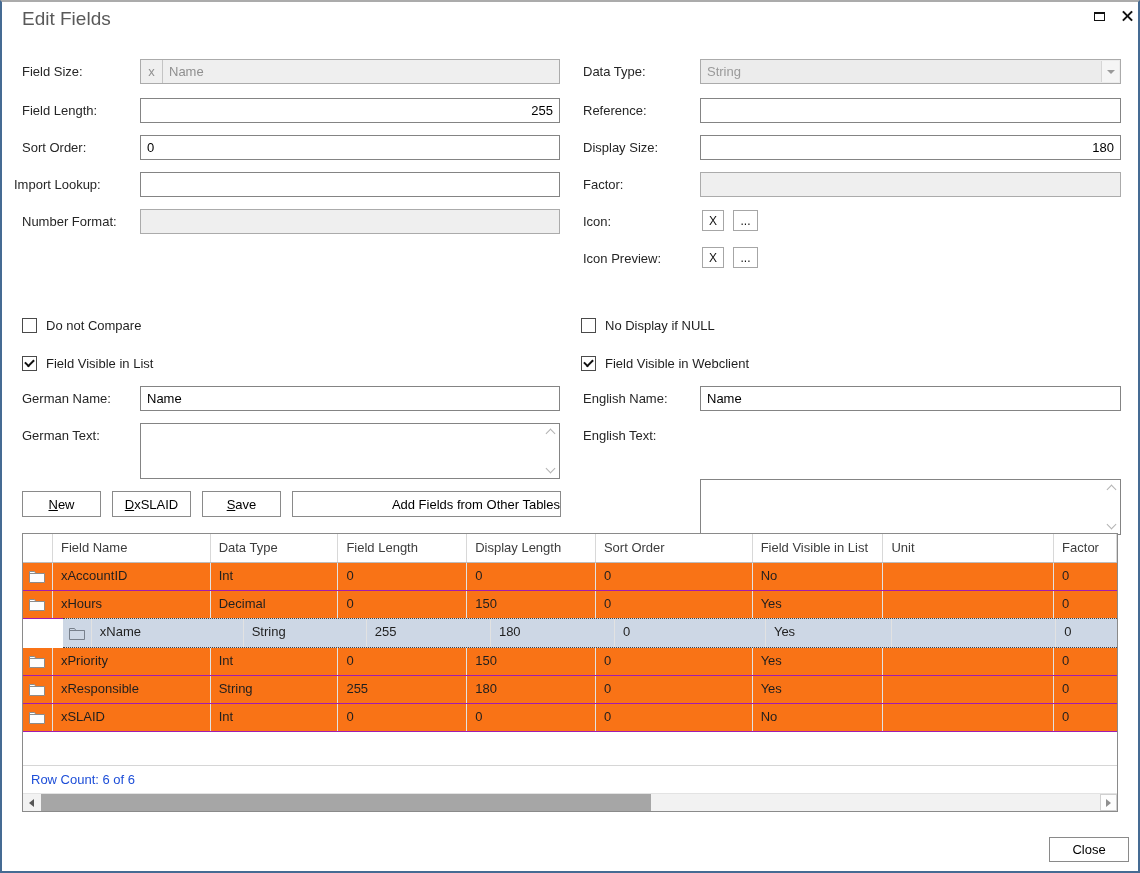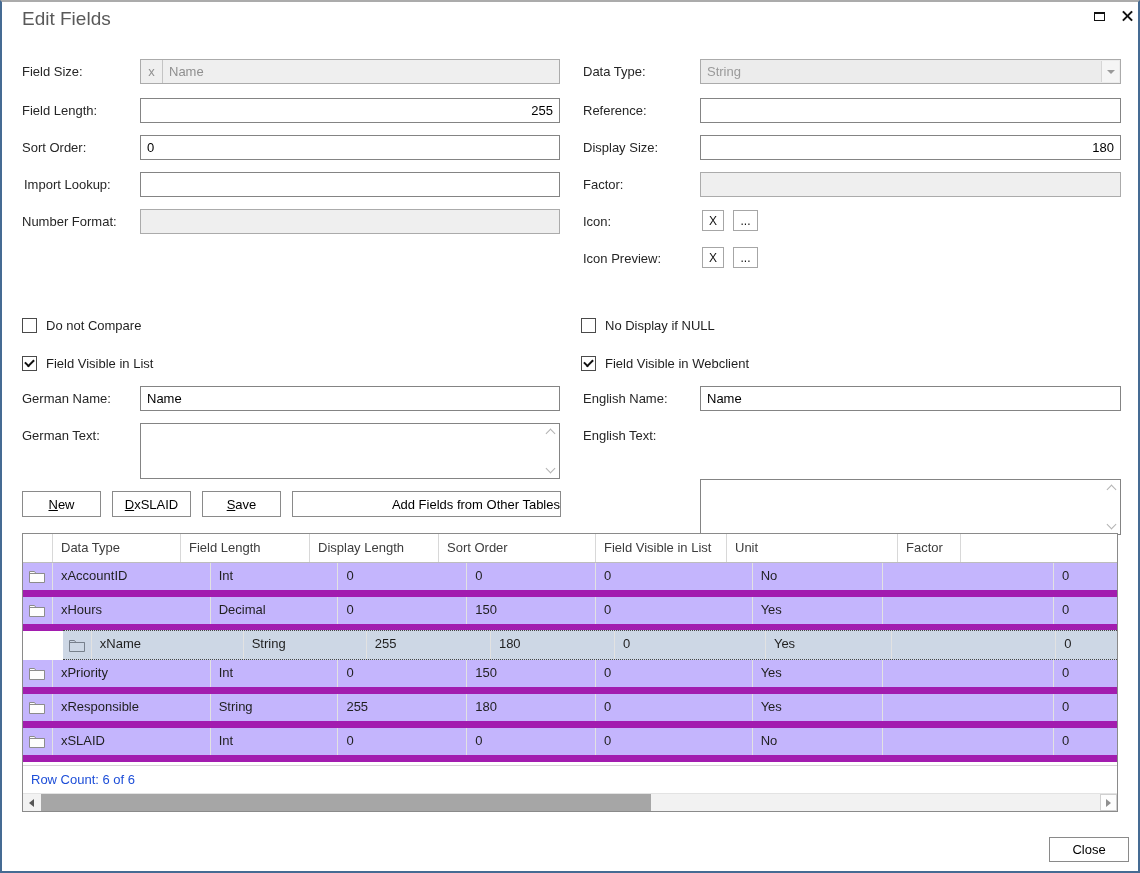--- a/index.html
+++ b/index.html
@@ -52,21 +52,21 @@
       display:flex;align-items:center;justify-content:center;font-size:13px;cursor:pointer;white-space:nowrap;}
   .btn .accel{text-decoration:underline;}
   .mini-btn{box-sizing:border-box;width:22px;height:21px;background:#fff;border:1px solid #a6a6a6;
       display:flex;align-items:center;justify-content:center;font-size:12px;color:#111;cursor:pointer;}
   .mini-btn.browse{width:25px;}
   
   .grid{left:20px;top:531px;width:1096px;height:279px;box-sizing:border-box;border:1px solid #8a8a8a;
       display:flex;flex-direction:column;background:#fff;}
   .grid-header{display:flex;height:28px;flex:none;border-bottom:1px solid #bdbdbd;color:#3d3d3d;}
   .grid-header .cell{line-height:27px;}
-  .grid-row{display:flex;height:27px;flex:none;border-bottom:7px solid #a21caf;background:#c4b5fd;}
+  .grid-row{display:flex;height:27px;flex:none;border-bottom:1px solid #a21caf;background:#f97316;}
   .grid-row[data-selected="true"]{background:var(--selected-row-bg,#cdd7e5);
       border-top:1px dotted #444;border-bottom:1px dotted #444;height:28px;margin-top:-1px;margin-left:40px;}
   .cell{box-sizing:border-box;padding-left:8px;line-height:26px;overflow:hidden;white-space:nowrap;
       border-right:1px solid #e2e2e2;}
   .grid-header .cell{border-right:1px solid #d8d8d8;}
   .c-icon{width:30px;padding-left:0;display:flex;align-items:center;justify-content:center;}
   .c1{width:158px;} .c2{width:128px;} .c3{width:129px;} .c4{width:129px;}
   .c5{width:157px;} .c6{width:131px;} .c7{width:171px;} .c8{width:63px;border-right:none;}
   .grid-filler{flex:1 1 auto;}
   .grid-footer{flex:none;height:27px;line-height:27px;border-top:1px solid #d6d6d6;padding-left:8px;color:#1d4ed8;}
@@ -100,21 +100,21 @@
     <span class="pre">x</span>
     <span class="val">Name</span>
   </div>
 
   <div class="abs lbl" style="left:20px;top:96px;">Field Length:</div>
   <input class="abs tb ralign" style="left: 138px; top: 96px; width: 420px;" value="255">
 
   <div class="abs lbl" style="left:20px;top:133px;">Sort Order:</div>
   <input class="abs tb" style="left: 138px; top: 133px; width: 420px;" value="0">
 
-  <div class="abs lbl" style="left:22px;top:170px;">Import Lookup:</div>
+  <div class="abs lbl" style="left:12px;top:170px;">Import Lookup:</div>
   <input class="abs tb" style="left: 138px; top: 170px; width: 420px;" value="">
 
   <div class="abs lbl" style="left:20px;top:207px;">Number Format:</div>
   <input class="abs tb disabled" style="left: 138px; top: 207px; width: 420px;" disabled="" value="">
 
   <div class="abs lbl" style="left:581px;top:57px;">Data Type:</div>
   <div class="abs dropdown" style="left:698px;top:57px;width:421px;">
     <span class="dval">String</span>
     <span class="dd-arrow-box">
       <span class="tri-down"></span>
@@ -189,20 +189,21 @@
     <span class="accel">S</span>
       <span>ave</span>
   </div>
   <div class="abs btn" style="left:290px;top:489px;width:269px;justify-content:flex-end;">
     <span>Add Fields from Other Tables</span>
   </div>
 
   <div class="abs grid">
     <div class="grid-header">
       <div class="cell c-icon"></div>
+      <div class="cell c1">Field Name</div>
       <div class="cell c2">Data Type</div>
       <div class="cell c3">Field Length</div>
       <div class="cell c4">Display Length</div>
       <div class="cell c5">Sort Order</div>
       <div class="cell c6">Field Visible in List</div>
       <div class="cell c7">Unit</div>
       <div class="cell c8">Factor</div>
     </div>
 
     <div class="grid-row" data-selected="false">

